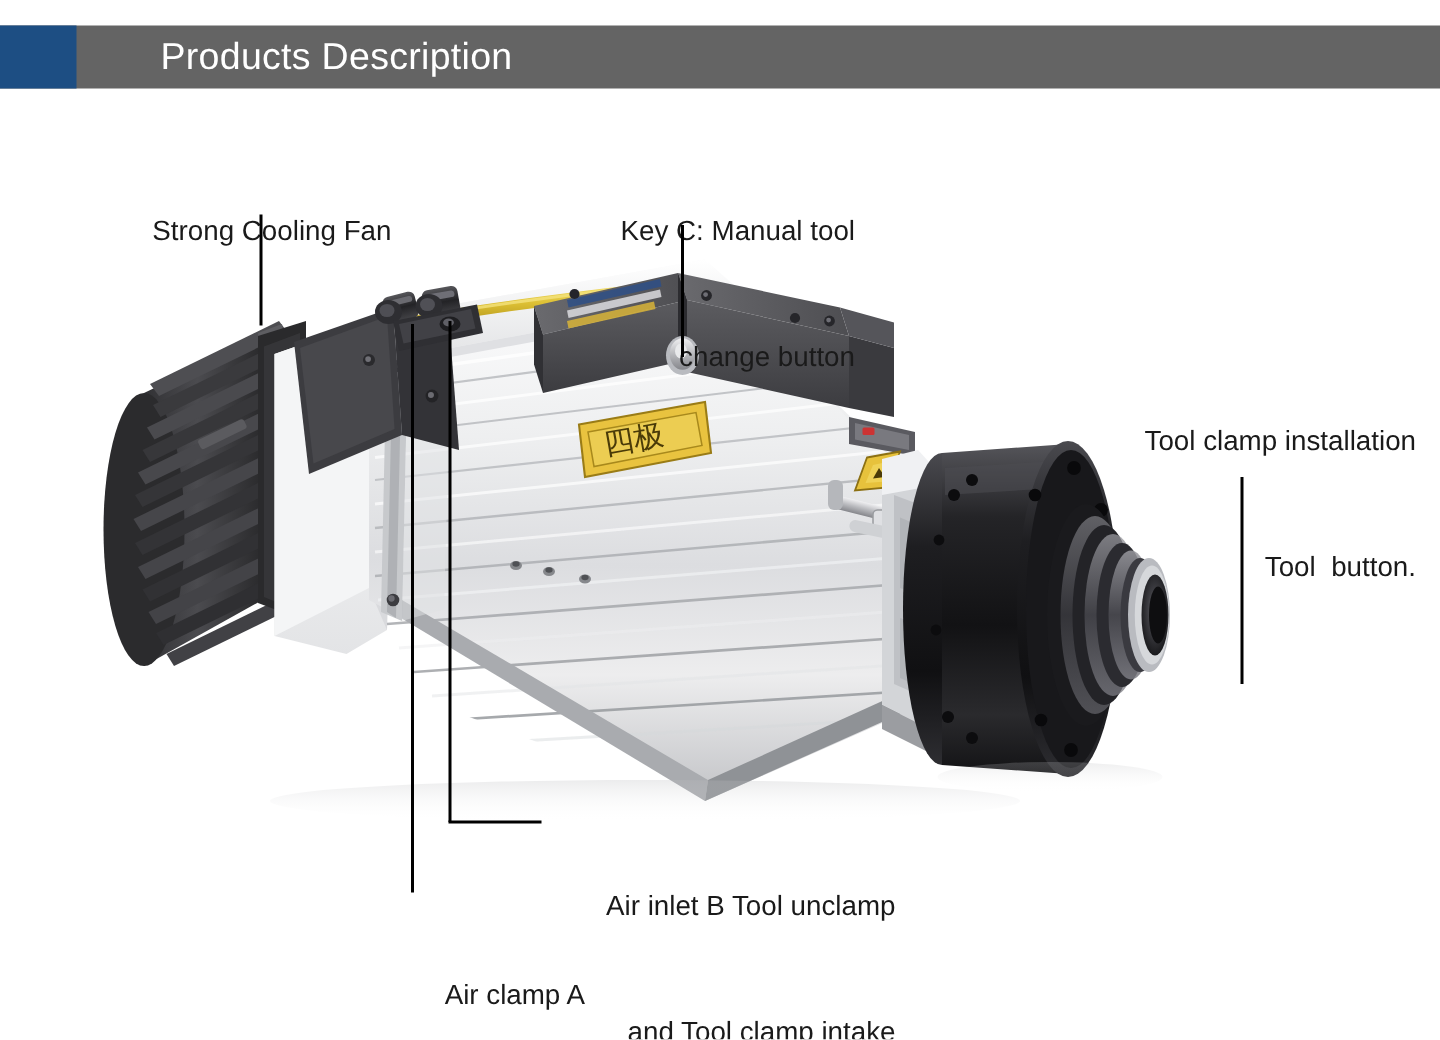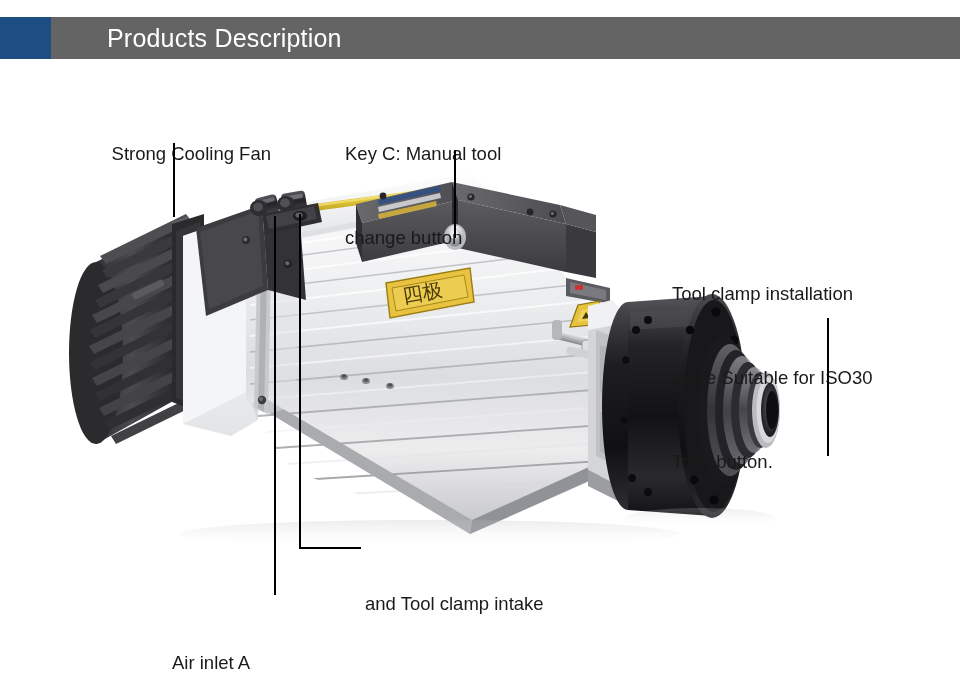--- a/index.html
+++ b/index.html
@@ -48,23 +48,23 @@
   }
 
   
   .annot {
     position: absolute;
     color: #1a1a1a;
     font-size: 18.5px;
     line-height: 28px;
     font-family: "Liberation Sans", sans-serif;
     white-space: pre;
-    text-align: left;
-  }
-  .annot.left-align { text-align: center; }
+    text-align: right;
+  }
+  .annot.left-align { text-align: left; }
 
   
   .leader {
     position: absolute;
     background: #000000;
   }
   .leader-v { width: 2px; }
   .leader-h { height: 2px; }
 
   
@@ -415,31 +415,31 @@
   <div class="leader leader-v" style="left:173px; top:143px; height:74px;"></div>
 
   <div class="annot" style="left:345px; top:84px; width:225px;">
     <div>Key C: Manual tool</div>
     <div>change button</div>
   </div>
   <div class="leader leader-v" style="left:454px; top:150px; height:88px;"></div>
 
   <div class="annot" style="left:672px; top:224px; width:272px;">
     <div>Tool clamp installation</div>
-    <div>place Suitable for ISO30</div>
     <div>Tool  button.</div>
   </div>
   <div class="leader leader-v" style="left:827px; top:318px; height:138px;"></div>
 
   <div class="annot" style="left:365px; top:534px; width:232px;">
+    <div>Air inlet B Tool unclamp</div>
     <div>and Tool clamp intake</div>
   </div>
 
   <div class="leader leader-v" style="left:299px; top:214px; height:334px;"></div>
   <div class="leader leader-h" style="left:299px; top:547px; width:62px;"></div>
 
   <div class="annot" style="left:172px; top:593px; width:218px;">
-    <div>Air inlet A</div>
+    <div>Air clamp A</div>
     
   </div>
   <div class="leader leader-v" style="left:274px; top:216px; height:379px;"></div>
 
 </div>
 
 </body></html>

